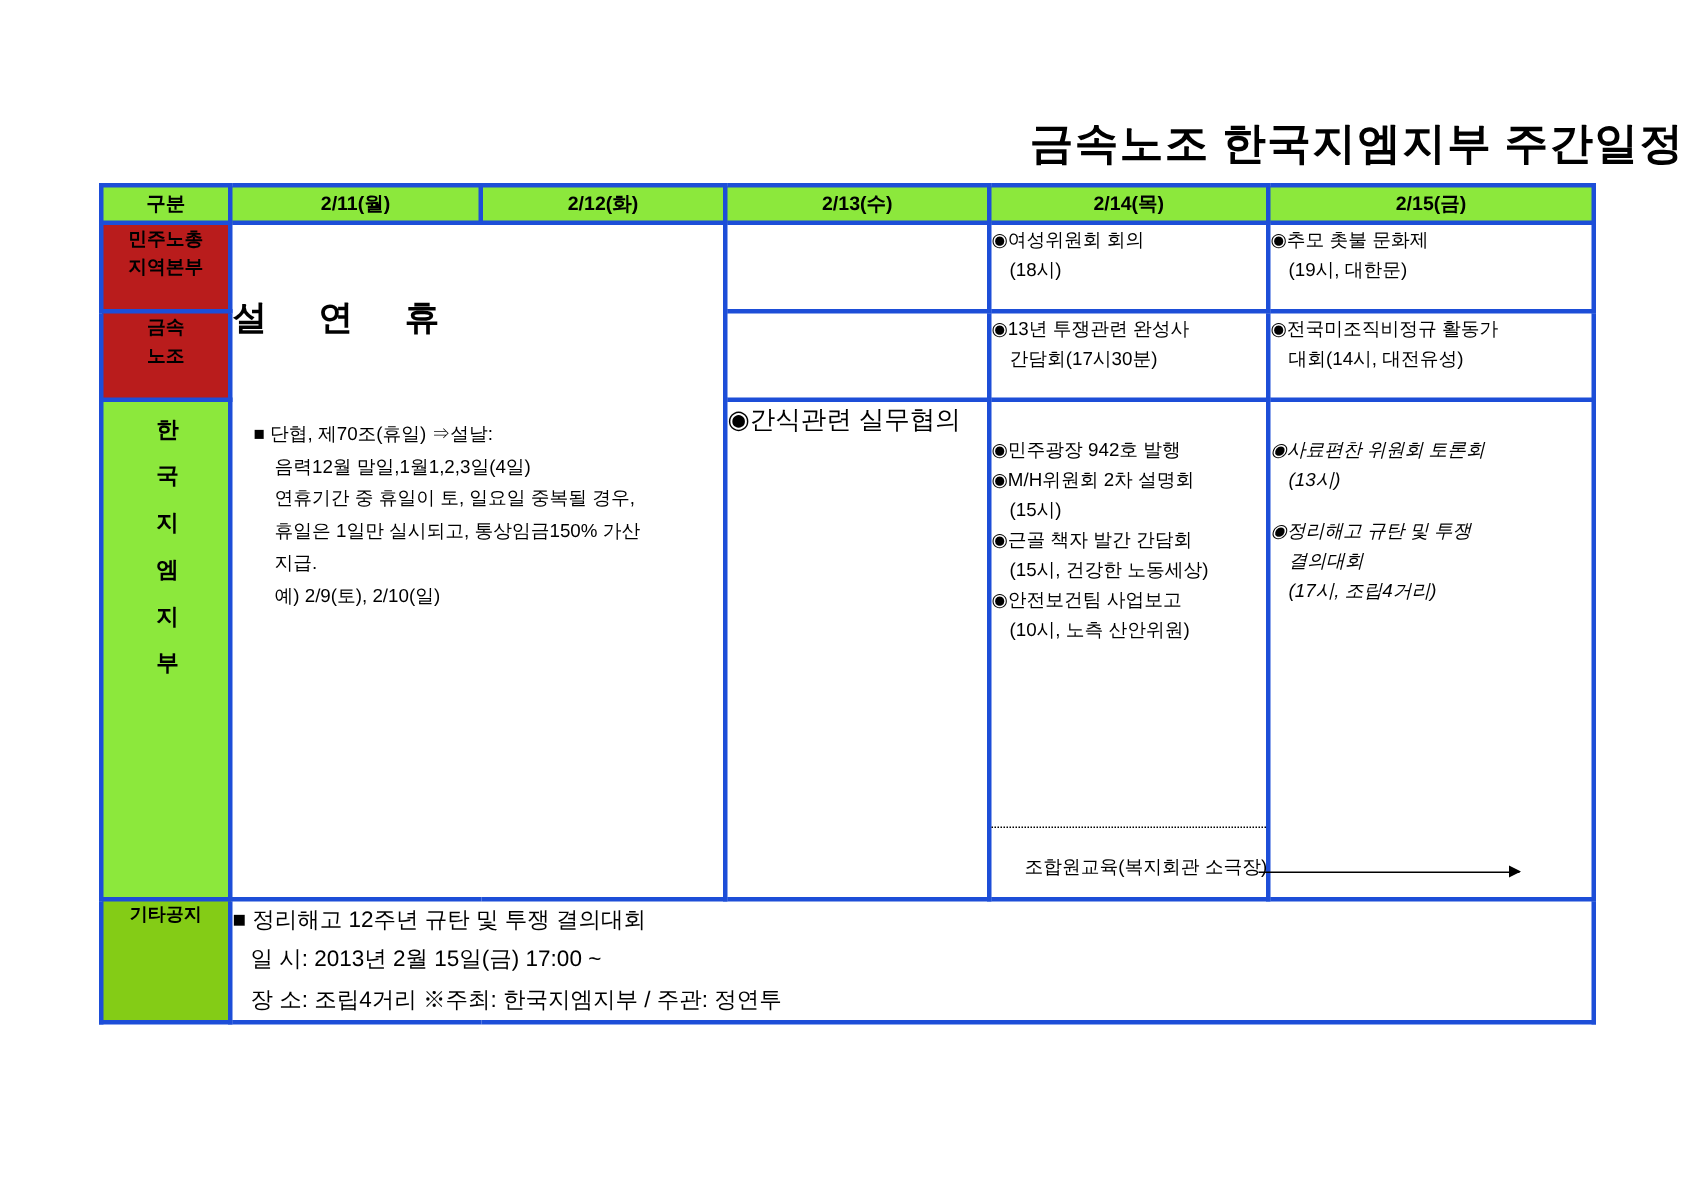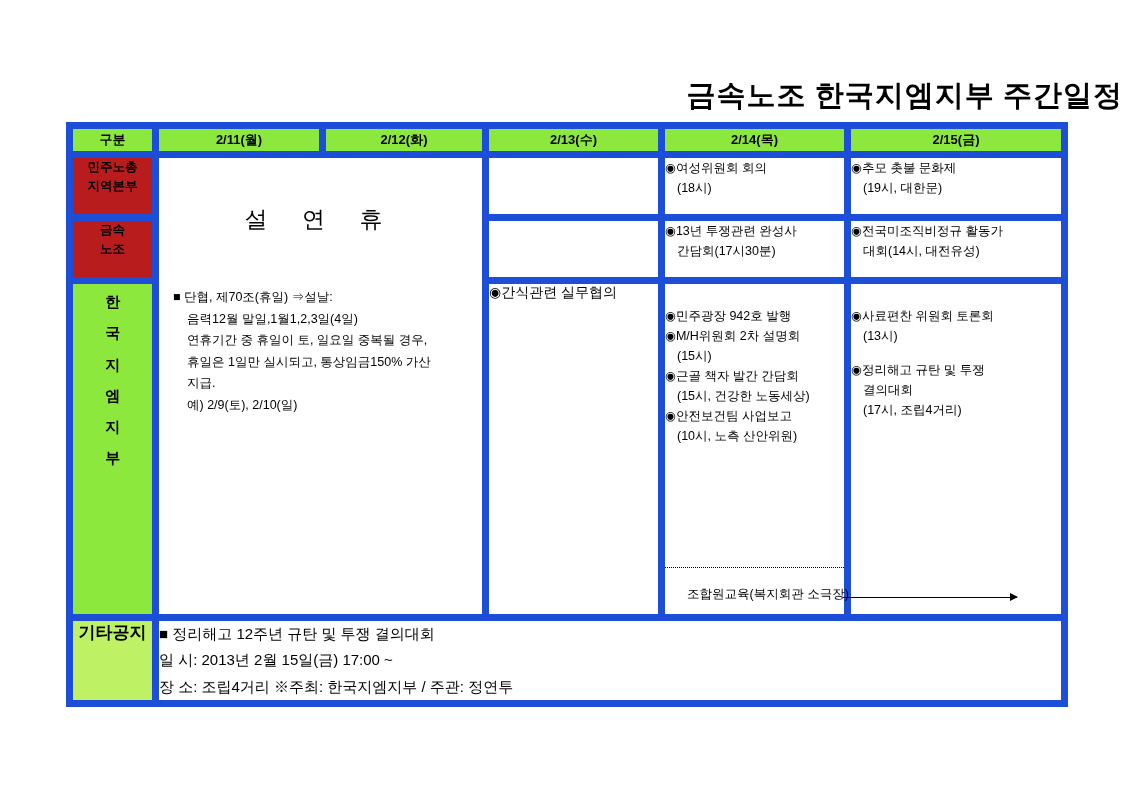--- a/index.html
+++ b/index.html
@@ -45,21 +45,21 @@
   }
   .table-wrap {
     margin: 6px 62px 0 66px;
   }
   table.sched {
     border-collapse: collapse;
     width: 995px;
     table-layout: fixed;
   }
   table.sched td, table.sched th {
-    border: 7px solid #1d4ed8;
+    border: 3px solid #1d4ed8;
     vertical-align: top;
     padding: 0;
   }
   .hdr {
     text-align: center;
     font-size: 13px;
     font-weight: bold;
     height: 22px;
     line-height: 22px;
     background: #8ce83c;
@@ -89,36 +89,35 @@
     white-space: nowrap;
   }
   .indent {
     padding-left: 12px;
   }
   .holiday-cell {
     position: relative;
     padding: 0;
   }
   .holiday-big {
-    text-align: center;
     font-size: 23px;
-    font-weight: normal;
+    font-weight: bold;
     letter-spacing: 14px;
     padding-top: 46px;
   }
   .holiday-note {
     font-size: 12.5px;
     line-height: 1.72;
     padding: 52px 0 0 14px;
   }
   .holiday-note .sub {
     padding-left: 14px;
   }
   .col-wed {
-    font-size: 14px;
+    font-size: 17px;
     padding-top: 136px;
     padding-left: 6px;
   }
   .edu-line {
     position: absolute;
     left: 22px;
     bottom: 10px;
     font-size: 12.5px;
     white-space: nowrap;
   }
@@ -139,27 +138,27 @@
     border-top: 4px solid transparent;
     border-bottom: 4px solid transparent;
   }
   .notice {
     font-size: 15px;
     line-height: 1.75;
     padding: 6px 0 8px 10px;
     margin-left: 44px;
   }
   .notice .sub {
-    padding-left: 0;
+    padding-left: 12px;
   }
   .lbl-etc {
     text-align: center;
-    font-size: 17px;
-    font-weight: bold;
-    background: #bef264;
+    font-size: 12px;
+    font-weight: bold;
+    background: #84cc16;
     vertical-align: middle;
   }
 </style>
 </head>
 <body>
 
 <div class="page">
 
   <div class="doc-title">금속노조 한국지엠지부 주간일정</div>
 
@@ -241,21 +240,21 @@
             <div class="ln">◉M/H위원회 2차 설명회</div>
             <div class="ln indent">(15시)</div>
             <div class="ln">◉근골 책자 발간 간담회</div>
             <div class="ln indent">(15시, 건강한 노동세상)</div>
             <div class="ln">◉안전보건팀 사업보고</div>
             <div class="ln indent">(10시, 노측 산안위원)</div>
             <div style="position:absolute; left:0; right:0; bottom:46px; border-top:1px dotted #000;"></div>
             <div class="edu-line">조합원교육(복지회관 소극장)</div>
             <div class="arrow"></div>
           </td>
-          <td class="cell" style="padding-top:22px;">
+          <td class="cell" style="padding-top:22px;font-style:italic;">
             <div class="ln">◉사료편찬 위원회 토론회</div>
             <div class="ln indent">(13시)</div>
             <div class="ln" style="height:14px;"></div>
             <div class="ln">◉정리해고 규탄 및 투쟁</div>
             <div class="ln indent">결의대회</div>
             <div class="ln indent">(17시, 조립4거리)</div>
           </td>
         </tr>
 
         <tr>

